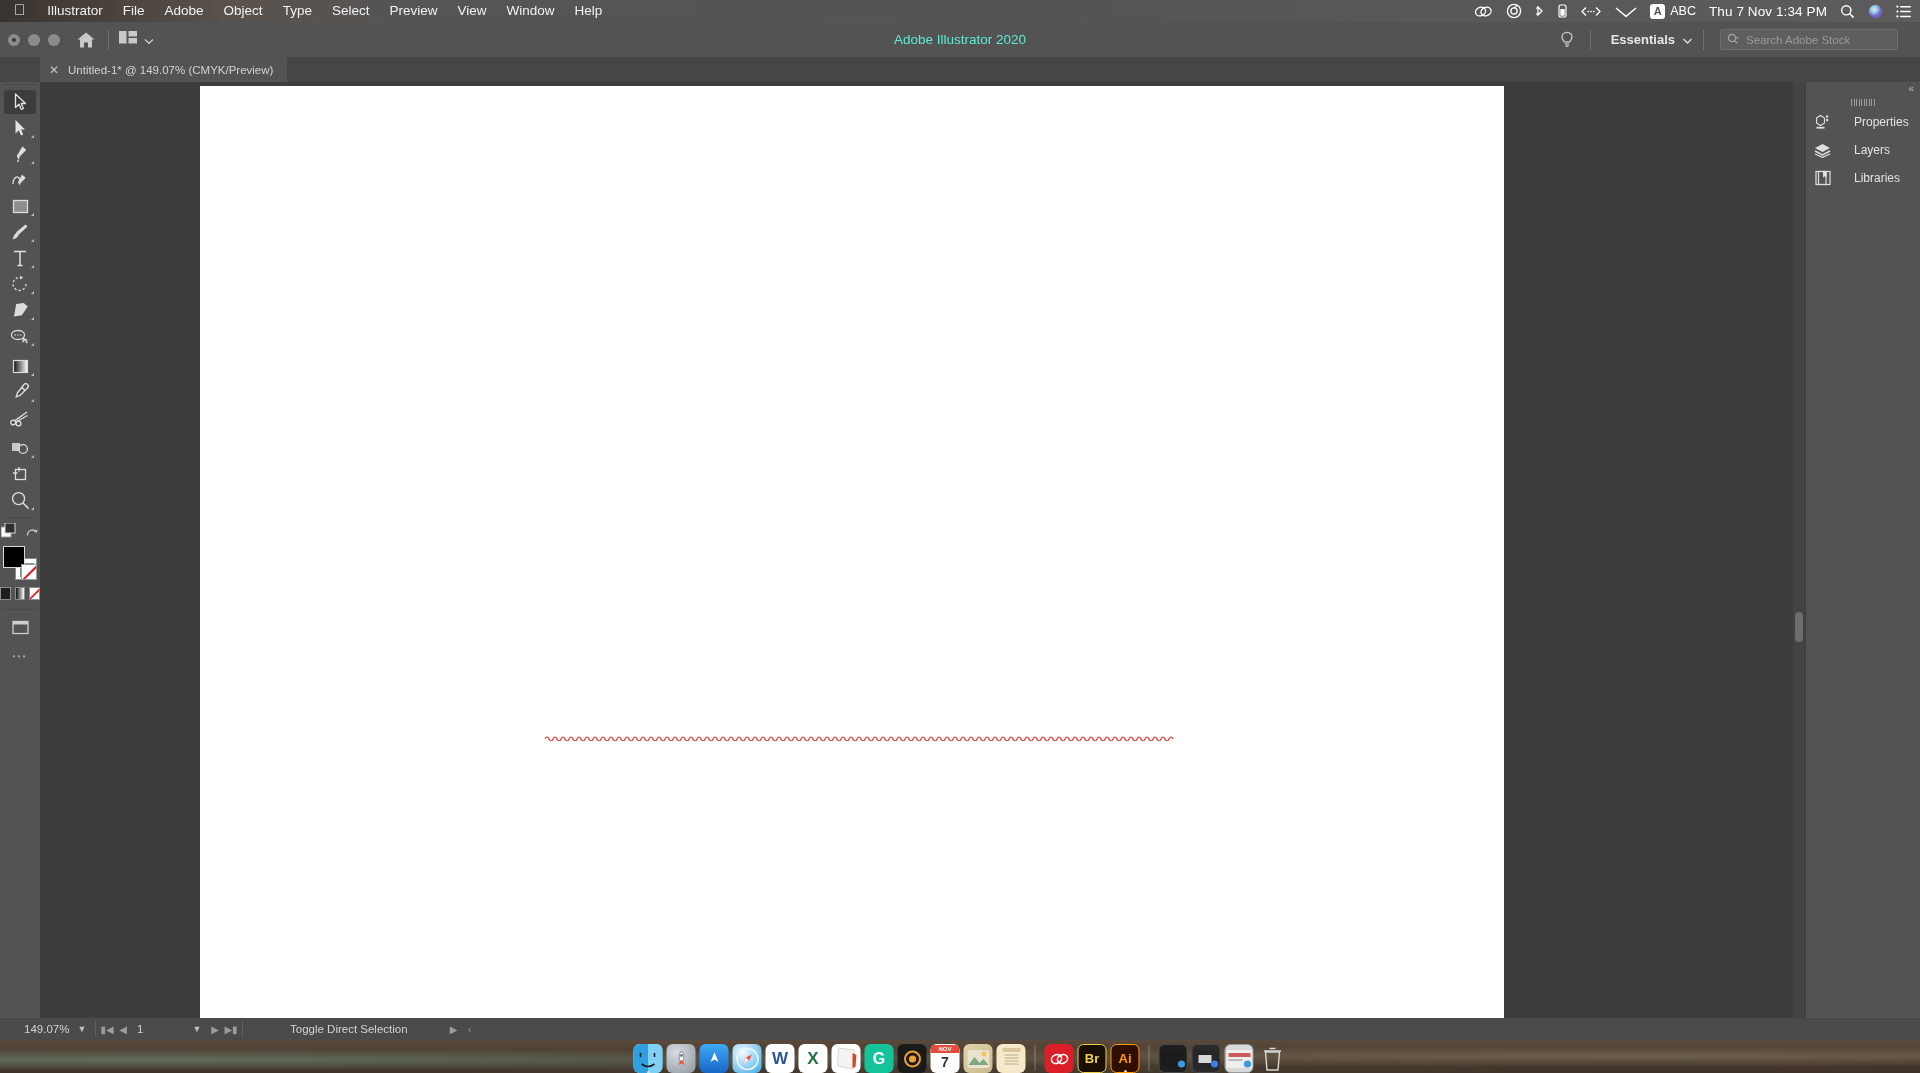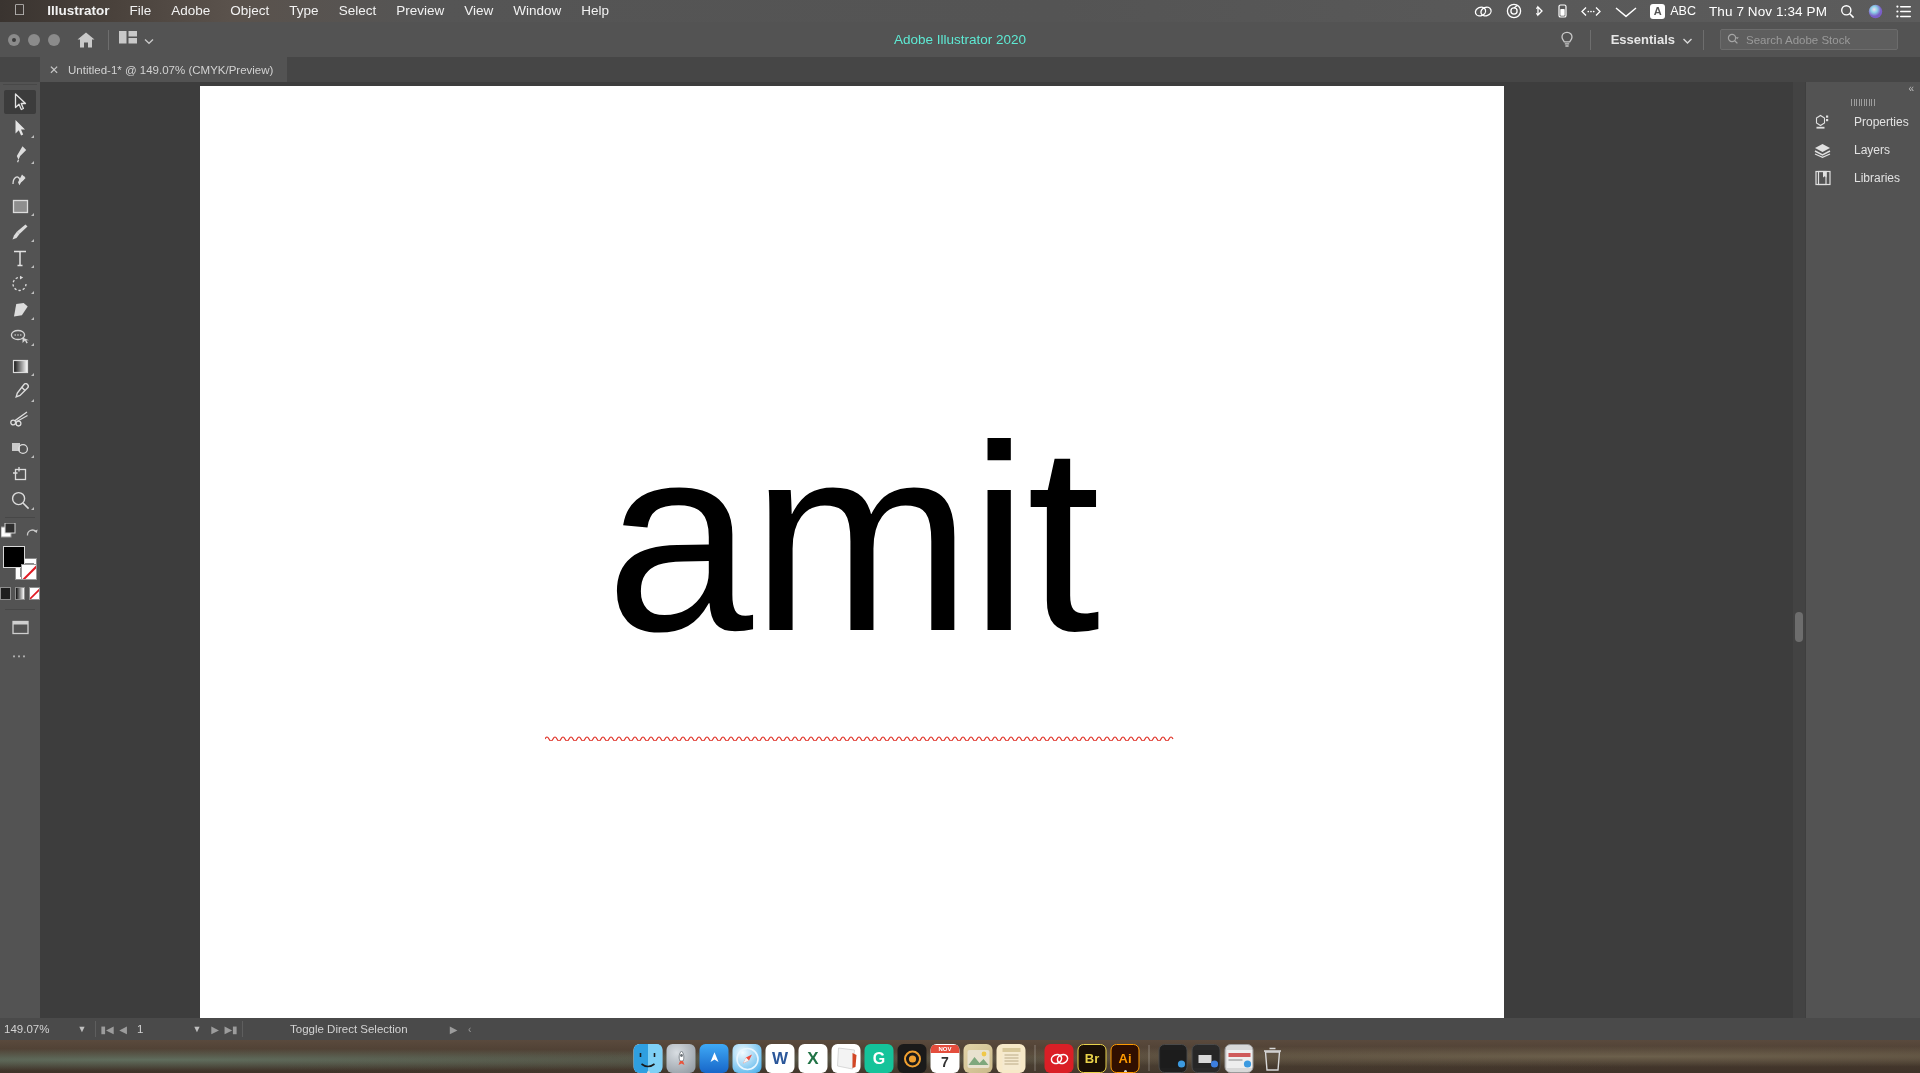--- a/index.html
+++ b/index.html
@@ -12,21 +12,21 @@
 
   
   #menubar{
     position:absolute; left:0; top:0; width:1920px; height:22px;
     background:linear-gradient(90deg,#3a3430 0%,#4a423c 6%,#5a524c 12%,#555 22%,#545454 55%,#585858 75%,#5c5c5c 100%);
     display:flex; align-items:center; color:#fff; font-size:13.5px;
     z-index:60;
   }
   .mb-left{ display:flex; align-items:center; height:22px; }
   .mb-item{ padding:0 10px; height:22px; line-height:22px; white-space:nowrap; color:#f2f2f2;}
-  .mb-item.bold{ font-weight:bold; }
+  .mb-item.bold{ font-weight:normal; }
   .mb-apple{ padding:0 12px 0 14px; font-size:15px; line-height:20px; }
   .mb-right{ margin-left:auto; display:flex; align-items:center; height:22px; padding-right:8px; gap:13px;}
   .mb-ricon{ display:flex; align-items:center; justify-content:center; height:22px; color:#fff; }
   .mb-clock{ font-size:13.5px; color:#fff; white-space:nowrap; letter-spacing:.1px;}
   .abc-box{ display:flex; align-items:center; gap:5px;}
   .abc-glyph{ width:15px;height:15px;border-radius:3px;background:#fff;color:#555;
     font-size:11px;font-weight:bold;display:flex;align-items:center;justify-content:center;}
 
   
   #app-titlebar{
@@ -119,21 +119,21 @@
   .rp-grip{ height:12px; display:flex; justify-content:center; align-items:center; gap:1.5px;}
   .rp-grip i{ display:block; width:1px;height:7px;background:#9e9e9e;}
   .rp-item{ height:28px; display:flex; align-items:center; gap:23px; padding-left:8px; color:#e2e2e2; font-size:12px;}
   .rp-ico{ width:17px;height:17px; display:flex;align-items:center;justify-content:center;}
 
   
   #statusbar{
     position:absolute; left:0; bottom:33px; width:1920px; height:22px;
     background:#4a4a4a; display:flex; align-items:center; color:#d2d2d2; font-size:11.5px; z-index:55;
   }
-  .sb-zoom{ width:72px; padding-left:4px;}
+  .sb-zoom{ width:72px; padding-left:24px;}
   .sb-cb{ width:20px; text-align:center; color:#bfbfbf; font-size:9px;}
   .sb-sep{ width:1px;height:16px;background:#5e5e5e; margin:0 3px;}
   .sb-arrow{ color:#9c9c9c; font-size:10px; width:16px; text-align:center;}
   .sb-page{ width:56px; padding-left:6px;}
   .sb-tool{ padding-left:44px; color:#d2d2d2;}
   .sb-right{ margin-left:auto; padding-right:10px; display:flex; gap:12px; color:#a8a8a8; font-size:10px;}
 
   
   #dockbg{
     position:absolute; left:0; bottom:0; width:1920px; height:33px;
@@ -486,21 +486,20 @@
         <rect x="1" y="1.5" width="15" height="12" fill="none" stroke="#cfcfcf" stroke-width="1.3"></rect>
         <rect x="1" y="1.5" width="15" height="3" fill="#cfcfcf"></rect>
       </svg>
   </div>
 
   <div class="dots3">⋯</div>
 </div>
 
 <div id="canvas">
   <div id="artboard">
-    <div id="arttext">amit</div>
     <svg id="squiggle" viewBox="0 0 630 7" preserveAspectRatio="none">
       <path d="M0 5 Q2 1 4 5 T8 5 T12 5 T16 5 T20 5 T24 5 T28 5 T32 5 T36 5 T40 5 T44 5 T48 5 T52 5 T56 5 T60 5 T64 5 T68 5 T72 5 T76 5 T80 5 T84 5 T88 5 T92 5 T96 5 T100 5 T104 5 T108 5 T112 5 T116 5 T120 5 T124 5 T128 5 T132 5 T136 5 T140 5 T144 5 T148 5 T152 5 T156 5 T160 5 T164 5 T168 5 T172 5 T176 5 T180 5 T184 5 T188 5 T192 5 T196 5 T200 5 T204 5 T208 5 T212 5 T216 5 T220 5 T224 5 T228 5 T232 5 T236 5 T240 5 T244 5 T248 5 T252 5 T256 5 T260 5 T264 5 T268 5 T272 5 T276 5 T280 5 T284 5 T288 5 T292 5 T296 5 T300 5 T304 5 T308 5 T312 5 T316 5 T320 5 T324 5 T328 5 T332 5 T336 5 T340 5 T344 5 T348 5 T352 5 T356 5 T360 5 T364 5 T368 5 T372 5 T376 5 T380 5 T384 5 T388 5 T392 5 T396 5 T400 5 T404 5 T408 5 T412 5 T416 5 T420 5 T424 5 T428 5 T432 5 T436 5 T440 5 T444 5 T448 5 T452 5 T456 5 T460 5 T464 5 T468 5 T472 5 T476 5 T480 5 T484 5 T488 5 T492 5 T496 5 T500 5 T504 5 T508 5 T512 5 T516 5 T520 5 T524 5 T528 5 T532 5 T536 5 T540 5 T544 5 T548 5 T552 5 T556 5 T560 5 T564 5 T568 5 T572 5 T576 5 T580 5 T584 5 T588 5 T592 5 T596 5 T600 5 T604 5 T608 5 T612 5 T616 5 T620 5 T624 5 T628 5" fill="none" stroke="#e0352b" stroke-width="1.2"></path>
     </svg>
   </div>
 </div>
 
 <div id="hscroll">
   <div id="hthumb"></div>
 </div>
 

